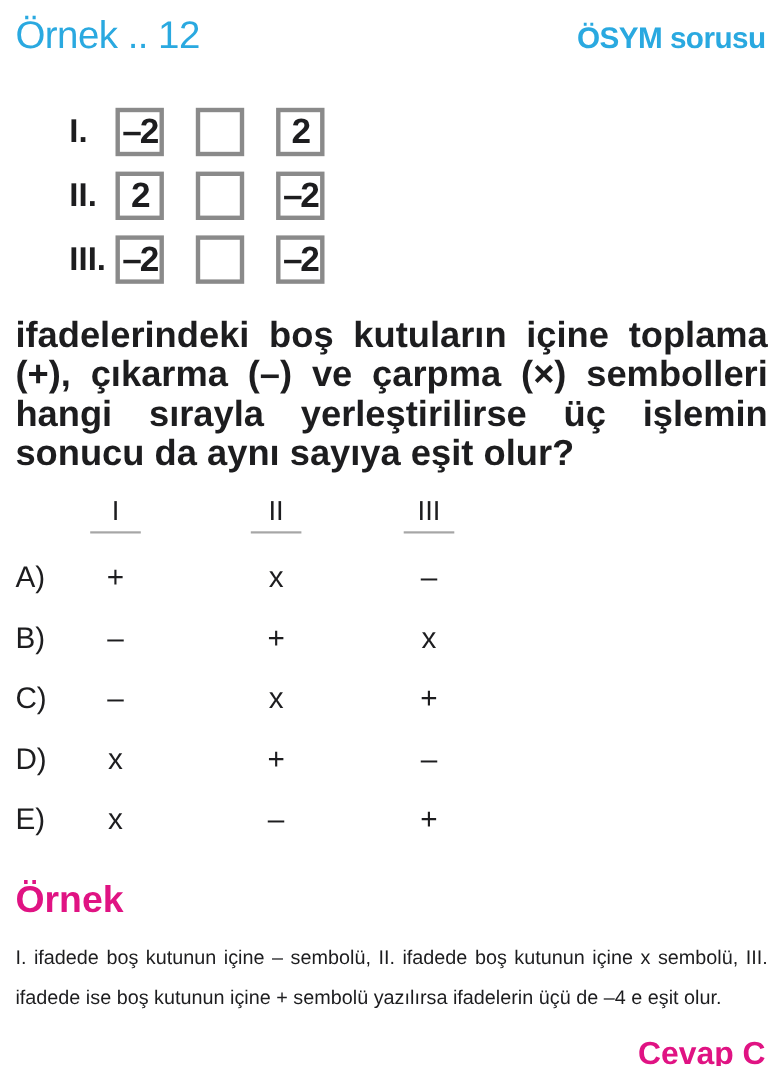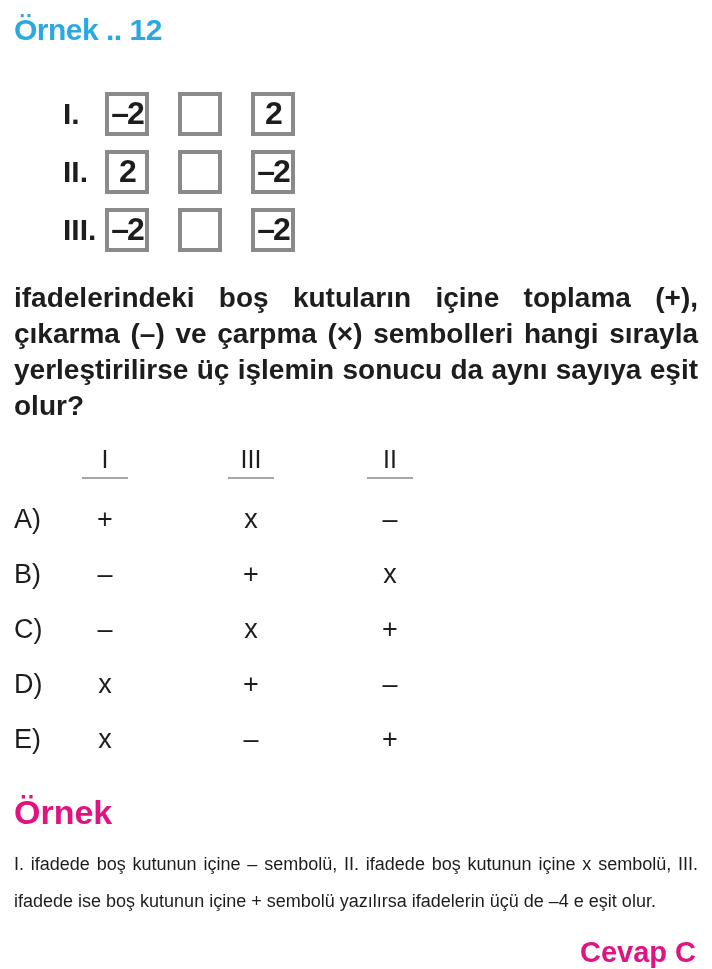--- a/index.html
+++ b/index.html
@@ -14,22 +14,22 @@
     overflow: hidden;
   }
   
   .page-header {
     display: flex;
     justify-content: space-between;
     align-items: baseline;
     padding: 13px 16px 0 14px;
   }
   .example-title {
-    font-size: 30px;
-    font-weight: bold;
+    font-size: 35px;
+    font-weight: normal;
     color: var(--accent-cyan, #2AA9E0);
     letter-spacing: -0.5px;
   }
   .source-badge {
     font-size: 27px;
     font-weight: bold;
     color: var(--accent-cyan, #2AA9E0);
     letter-spacing: -0.5px;
   }
   
@@ -59,21 +59,21 @@
     font-weight: bold;
     letter-spacing: -2px;
     color: var(--text, #1d1d1f);
     overflow: visible;
     background: #ffffff;
   }
   .box:last-child { margin-right: 0; }
   
   .question {
     margin: 28px 14px 0 14px;
-    font-size: 28px;
+    font-size: 33px;
     font-weight: bold;
     line-height: 36px;
     text-align: justify;
     color: var(--text, #1d1d1f);
   }
   
   .options { margin: 18px 0 0 14px; width: 440px; }
   .opt-grid {
     display: grid;
     grid-template-columns: 40px 102px 190px 88px;
@@ -120,20 +120,21 @@
     color: var(--accent-magenta, #E01383);
   }
 </style>
 </head>
 <body>
 
 <div class="page">
 
   <header class="page-header">
     <div class="example-title">Örnek .. 12</div>
+    <div class="source-badge">ÖSYM sorusu</div>
   </header>
 
   <section class="expressions">
     <div class="expr-row">
       <span class="expr-label">I.</span>
       <span class="box">–2</span>
       <span class="box"></span>
       <span class="box">2</span>
     </div>
     <div class="expr-row">
@@ -149,22 +150,22 @@
       <span class="box">–2</span>
     </div>
   </section>
 
   <p class="question">ifadelerindeki boş kutuların içine toplama (+), çıkarma (–) ve çarpma (×) sembolleri hangi sırayla yerleştirilirse üç işlemin sonucu da aynı sayıya eşit olur?</p>
 
   <section class="options">
     <div class="opt-grid opt-head">
       <span></span>
       <span class="col-head"><span>I</span></span>
+      <span class="col-head"><span>II</span></span>
       <span class="col-head"><span>III</span></span>
-      <span class="col-head"><span>II</span></span>
     </div>
 
     <div class="opt-grid opt-row">
       <span class="opt-letter">A)</span>
       <span class="opt-symbol">+</span>
       <span class="opt-symbol">x</span>
       <span class="opt-symbol">–</span>
     </div>
     <div class="opt-grid opt-row">
       <span class="opt-letter">B)</span>

